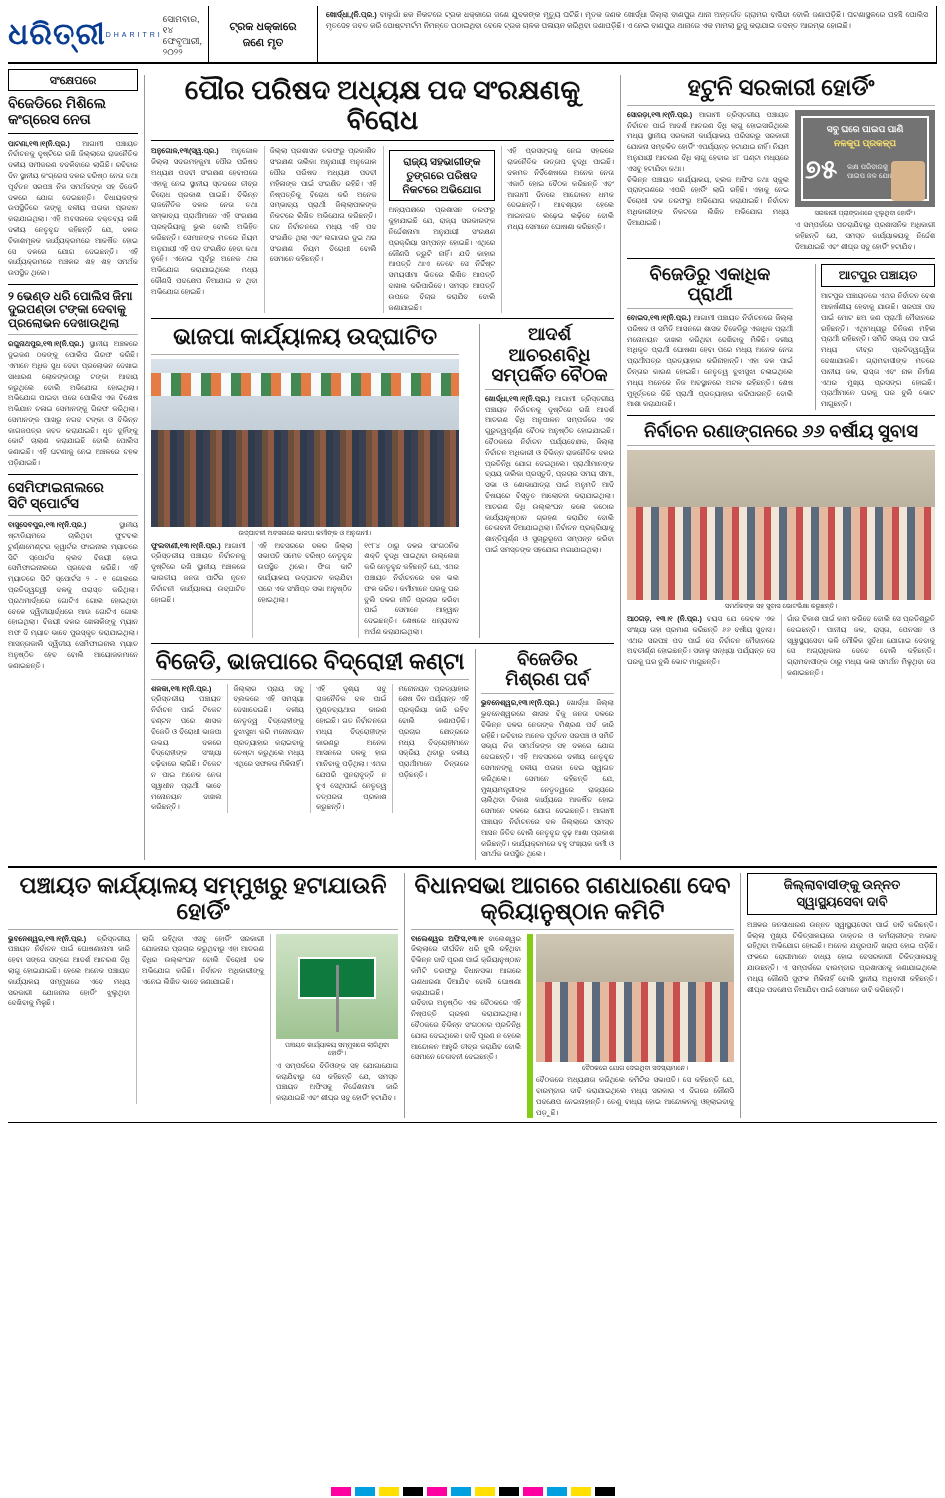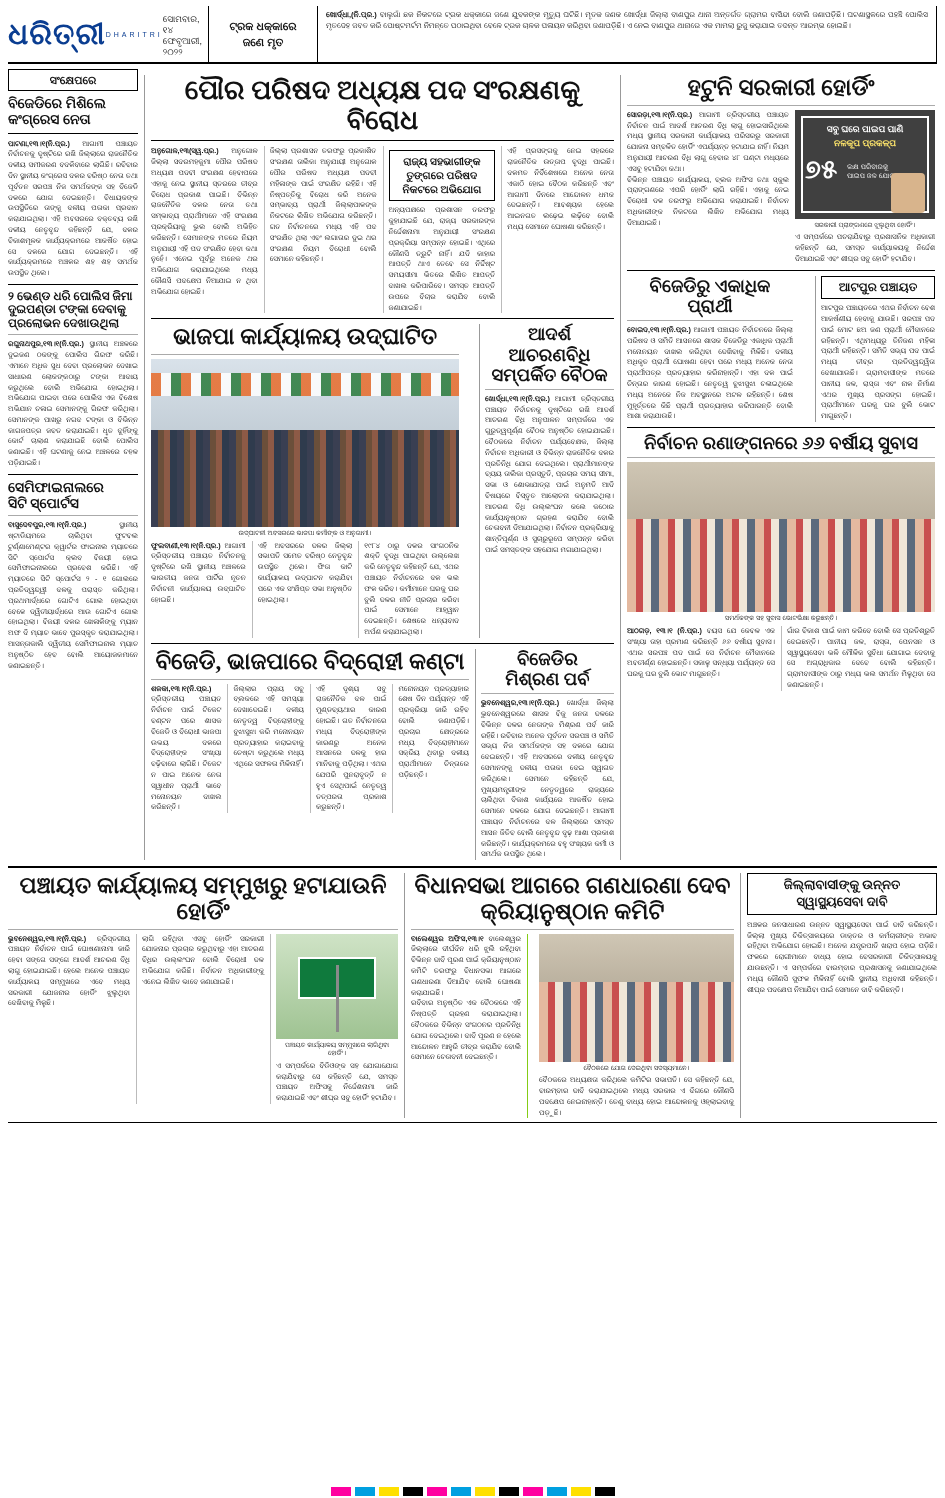--- a/index.html
+++ b/index.html
@@ -264,21 +264,21 @@
         <div class="sep-thin"></div>
         <div style="display:flex; gap:6px">
           <div style="flex:1">
             <div class="para">
               <span style="font-weight:bold">ସୋରଡ଼ା,୧୩।୧(ନି.ପ୍ର.)</span>
               <span>ଆଗାମୀ ତ୍ରିସ୍ତରୀୟ ପଞ୍ଚାୟତ ନିର୍ବାଚନ ପାଇଁ ଆଦର୍ଶ ଆଚରଣ ବିଧି ଲାଗୁ ହୋଇସାରିଥିଲେ ମଧ୍ୟ ସ୍ଥାନୀୟ ସରକାରୀ କାର୍ଯ୍ୟାଳୟ ପରିସରରୁ ସରକାରୀ ଯୋଜନା ସମ୍ବଳିତ ହୋର୍ଡିଂ ଏପର୍ଯ୍ୟନ୍ତ ହଟାଯାଇ ନାହିଁ। ନିୟମ ଅନୁଯାୟୀ ଆଚରଣ ବିଧି ଲାଗୁ ହେବାର ୪୮ ଘଣ୍ଟା ମଧ୍ୟରେ ଏସବୁ ହଟାଯିବା କଥା।</span>
             </div>
             <div class="para">ବିଭିନ୍ନ ପଞ୍ଚାୟତ କାର୍ଯ୍ୟାଳୟ, ବ୍ଲକ ଅଫିସ ତଥା ସ୍କୁଲ ପ୍ରାଙ୍ଗଣରେ ଏପରି ହୋର୍ଡିଂ ଲାଗି ରହିଛି। ଏହାକୁ ନେଇ ବିରୋଧୀ ଦଳ ତରଫରୁ ଅଭିଯୋଗ କରାଯାଇଛି। ନିର୍ବାଚନ ଅଧିକାରୀଙ୍କ ନିକଟରେ ଲିଖିତ ଅଭିଯୋଗ ମଧ୍ୟ ଦିଆଯାଇଛି।</div>
           </div>
           <div style="width:140px">
-            <div class="photo" style="height:109px; background:#404040">
+            <div class="photo" style="height:97px; background:#737373">
               <div style="position:absolute;inset:6px;border:2px solid #fff;"></div>
               <div style="position:absolute;top:14px;left:0;right:0;text-align:center;color:#fff;font-size:9px;font-weight:bold">ସବୁ ଘରେ ପାଇପ ପାଣି</div>
               <div style="position:absolute;top:28px;left:0;right:0;text-align:center;color:#ffe66b;font-size:9px;font-weight:bold">ନଳକୂପ ପ୍ରକଳ୍ପ</div>
               <div style="position:absolute;top:44px;left:10px;color:#fff;font-size:26px;font-weight:bold">୭୫</div>
               <div style="position:absolute;top:52px;left:52px;right:8px;color:#fff;font-size:7px;white-space:pre-line;line-height:1.3">ଲକ୍ଷ ପରିବାରକୁ
 ପାଇପ ଜଳ ଯୋଗାଣ</div>
               <div style="position:absolute;bottom:6px;right:10px;width:34px;height:40px;border-radius:4px;background:#d8b48c"></div>
             </div>
             <div class="cap">ସରକାରୀ ପ୍ରାଙ୍ଗଣରେ ଝୁଲୁଥିବା ହୋର୍ଡିଂ।</div>
             <div class="para">ଏ ସମ୍ପର୍କରେ ପଚରାଯିବାରୁ ପ୍ରଶାସନିକ ଅଧିକାରୀ କହିଛନ୍ତି ଯେ, ସମସ୍ତ କାର୍ଯ୍ୟାଳୟକୁ ନିର୍ଦ୍ଦେଶ ଦିଆଯାଇଛି ଏବଂ ଶୀଘ୍ର ସବୁ ହୋର୍ଡିଂ ହଟାଯିବ।</div>
@@ -359,21 +359,21 @@
       <div class="hl hl-lg">ବିଧାନସଭା ଆଗରେ ଗଣଧାରଣା ଦେବ କ୍ରିୟାନୁଷ୍ଠାନ କମିଟି</div>
       <div class="sep-thin"></div>
       <div style="display:flex; gap:6px">
         <div style="width:110px">
           <div class="para">
             <span style="font-weight:bold">ବାଲେଶ୍ୱର ଅଫିସ,୧୩।୧</span>
             <span>ବାଲେଶ୍ୱର ଜିଲ୍ଲାରେ ଦୀର୍ଘଦିନ ଧରି ଝୁଲି ରହିଥିବା ବିଭିନ୍ନ ଦାବି ପୂରଣ ପାଇଁ କ୍ରିୟାନୁଷ୍ଠାନ କମିଟି ତରଫରୁ ବିଧାନସଭା ଆଗରେ ଗଣଧାରଣା ଦିଆଯିବ ବୋଲି ଘୋଷଣା କରାଯାଇଛି।</span>
           </div>
           <div class="para">ରବିବାର ଅନୁଷ୍ଠିତ ଏକ ବୈଠକରେ ଏହି ନିଷ୍ପତ୍ତି ଗ୍ରହଣ କରାଯାଇଥିଲା। ବୈଠକରେ ବିଭିନ୍ନ ସଂଗଠନର ପ୍ରତିନିଧି ଯୋଗ ଦେଇଥିଲେ। ଦାବି ପୂରଣ ନ ହେଲେ ଆନ୍ଦୋଳନ ଆହୁରି ତୀବ୍ର କରାଯିବ ବୋଲି ସେମାନେ ଚେତାବନୀ ଦେଇଛନ୍ତି।</div>
         </div>
-        <div style="flex:1; border-left:1px solid #84cc16; padding-left:11px">
+        <div style="flex:1; border-left:6px solid #84cc16; padding-left:3px">
           <div class="photo" style="height:128px">
             <div class="ph-wall"></div>
             <div class="ph-people"></div>
           </div>
           <div class="cap">ବୈଠକରେ ଯୋଗ ଦେଇଥିବା ସଦସ୍ୟମାନେ।</div>
           <div class="para">ବୈଠକରେ ଅଧ୍ୟକ୍ଷତା କରିଥିଲେ କମିଟିର ସଭାପତି। ସେ କହିଛନ୍ତି ଯେ, ବାରମ୍ବାର ଦାବି କରାଯାଇଥିଲେ ମଧ୍ୟ ସରକାର ଏ ଦିଗରେ କୌଣସି ପଦକ୍ଷେପ ନେଇନାହାନ୍ତି। ତେଣୁ ବାଧ୍ୟ ହୋଇ ଆନ୍ଦୋଳନକୁ ଓହ୍ଲାଇବାକୁ ପଡ଼ୁଛି।</div>
         </div>
       </div>
     </div>
 

